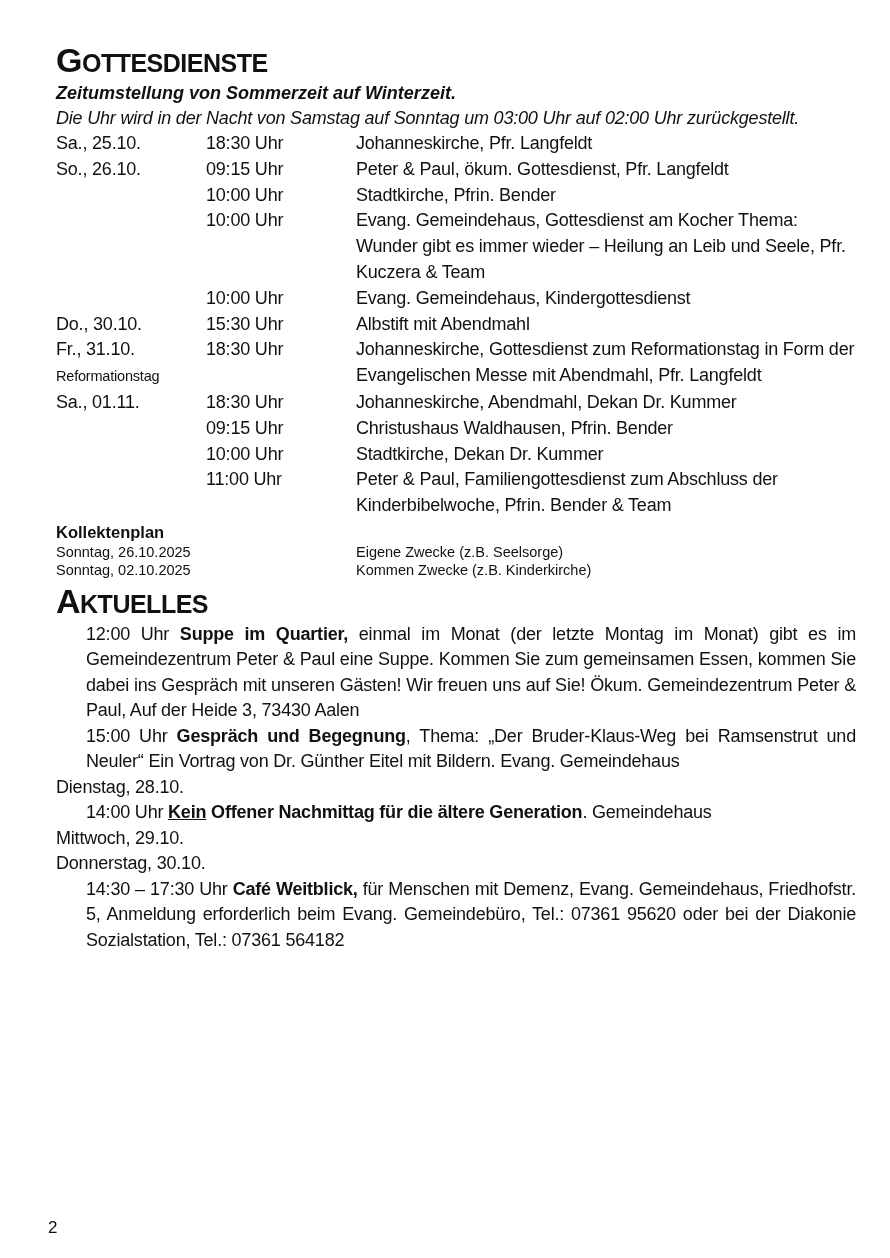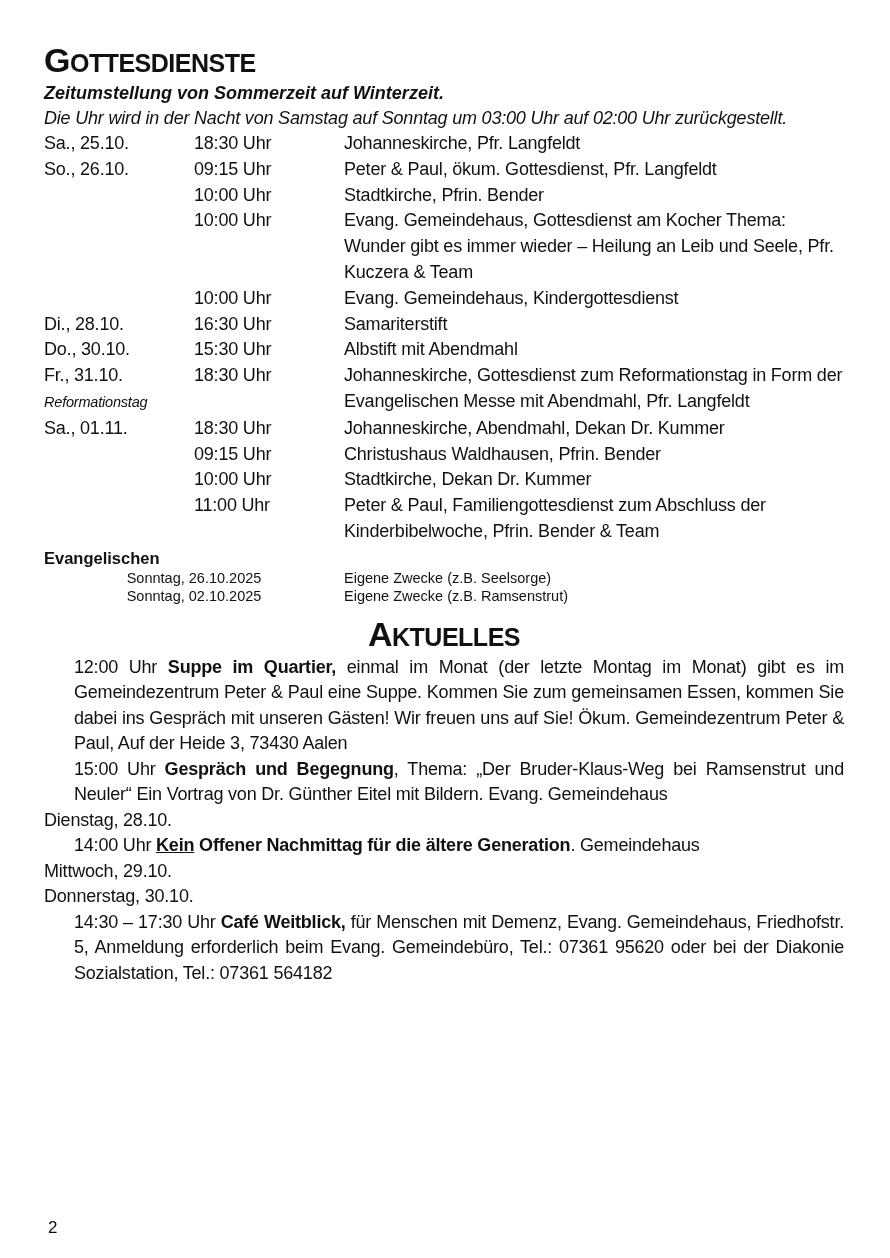--- a/index.html
+++ b/index.html
@@ -1,39 +1,39 @@
 <!DOCTYPE html>
 <html><head>
 <meta charset="utf-8">
 <style>
   html, body { margin: 0; padding: 0; background: #ffffff; }
   body {
     width: 890px; height: 1258px; position: relative; overflow: hidden;
     font-family: "Liberation Sans", sans-serif; color: #111;
   }
-  .page { position: absolute; left: 44px; top: 42px; width: 800px; }
+  .page { position: absolute; left: 56px; top: 42px; width: 800px; }
   .h1 {
     font-family: "Liberation Sans", sans-serif; font-weight: bold;
     font-size: 30px; letter-spacing: -0.5px; line-height: 36px; margin: 0;
   }
   .h1 .big { font-size: 34px; }
   .h1 .small { font-size: 25px; }
   .intro-bold { font-style: italic; font-weight: bold; font-size: 18px; line-height: 25px; }
   .intro { font-style: italic; font-size: 18px; line-height: 25px; letter-spacing: -0.2px; }
   table.svc { border-collapse: collapse; font-size: 18px; }
   table.svc td { padding: 0; vertical-align: top; line-height: 25.8px; letter-spacing: -0.2px; }
   td.date { width: 150px; }
   td.time { width: 150px; }
   td.desc { width: 500px; }
-  .note { font-style: italic; font-size: 14.5px; }
+  .note { font-size: 14.5px; }
   .koll-title { font-weight: bold; font-size: 16.5px; margin-top: 2px; line-height: 22px; }
   table.koll { border-collapse: collapse; font-size: 14.5px; }
   table.koll td { padding: 0; line-height: 18px; vertical-align: top; }
-  td.kdate { width: 300px; text-align: center; }
-  .aktuelles { margin-top: 11px; text-align: center; }
+  td.kdate { width: 300px; }
+  .aktuelles { margin-top: 4px; }
   .day { font-size: 18px; line-height: 25.5px; letter-spacing: -0.2px; }
   .event { font-size: 18px; line-height: 25.5px; margin-left: 30px; text-align: justify; letter-spacing: -0.2px; }
   .b { font-weight: bold; }
   .u { text-decoration: underline; }
   .i { font-style: italic; }
   .pagenum { position: absolute; left: 48px; top: 1218px; font-size: 17px; }
 </style>
 </head>
 <body>
 
@@ -65,25 +65,20 @@
           <td class="date"><span></span></td>
           <td class="time">10:00 Uhr</td>
           <td class="desc">Evang. Gemeindehaus, Gottesdienst am Kocher Thema: Wunder gibt es immer wieder – Heilung an Leib und Seele, Pfr. Kuczera &amp; Team</td>
         </tr>
         <tr>
           <td class="date"><span></span></td>
           <td class="time">10:00 Uhr</td>
           <td class="desc">Evang. Gemeindehaus, Kindergottesdienst</td>
         </tr>
         <tr>
-          <td class="date"><span>Di., 28.10.</span></td>
-          <td class="time">16:30 Uhr</td>
-          <td class="desc">Samariterstift</td>
-        </tr>
-        <tr>
           <td class="date"><span>Do., 30.10.</span></td>
           <td class="time">15:30 Uhr</td>
           <td class="desc">Albstift mit Abendmahl</td>
         </tr>
         <tr>
           <td class="date"><span>Fr., 31.10.</span><br><span class="note">Reformationstag</span></td>
           <td class="time">18:30 Uhr</td>
           <td class="desc">Johanneskirche, Gottesdienst zum Reformationstag in Form der Evangelischen Messe mit Abendmahl, Pfr. Langfeldt</td>
         </tr>
         <tr>
@@ -102,30 +97,30 @@
           <td class="desc">Stadtkirche, Dekan Dr. Kummer</td>
         </tr>
         <tr>
           <td class="date"><span></span></td>
           <td class="time">11:00 Uhr</td>
           <td class="desc">Peter &amp; Paul, Familiengottesdienst zum Abschluss der Kinderbibelwoche, Pfrin. Bender &amp; Team</td>
         </tr>
       </tbody>
   </table>
 
-  <div class="koll-title">Evangelischen</div>
+  <div class="koll-title">Kollektenplan</div>
   <table class="koll">
     <tbody id="koll-body">
         <tr>
           <td class="kdate"><span>Sonntag, 26.10.2025</span></td>
           <td>Eigene Zwecke (z.B. Seelsorge)</td>
         </tr>
         <tr>
           <td class="kdate"><span>Sonntag, 02.10.2025</span></td>
-          <td>Eigene Zwecke (z.B. Ramsenstrut)</td>
+          <td>Kommen Zwecke (z.B. Kinderkirche)</td>
         </tr>
       </tbody>
   </table>
 
   <h1 class="h1 aktuelles"><span class="big">A</span><span class="small">KTUELLES</span></h1>
 
   <div id="akt-body">
       <div class="event"><span>12:00 Uhr </span><span class="b">Suppe im Quartier,</span><span> einmal im Monat (der letzte Montag im Monat) gibt es im Gemeindezentrum Peter &amp; Paul eine Suppe. Kommen Sie zum gemeinsamen Essen, kommen Sie dabei ins Gespräch mit unseren Gästen! Wir freuen uns auf Sie! Ökum. Gemeindezentrum Peter &amp; Paul, Auf der Heide 3, 73430 Aalen</span></div>
       <div class="event"><span>15:00 Uhr </span><span class="b">Gespräch und Begegnung</span><span>, Thema: „Der Bruder-Klaus-Weg bei Ramsenstrut und Neuler“ Ein Vortrag von Dr. Günther Eitel mit Bildern. Evang. Gemeindehaus</span></div>
       <div class="day">Dienstag, 28.10.</div>

